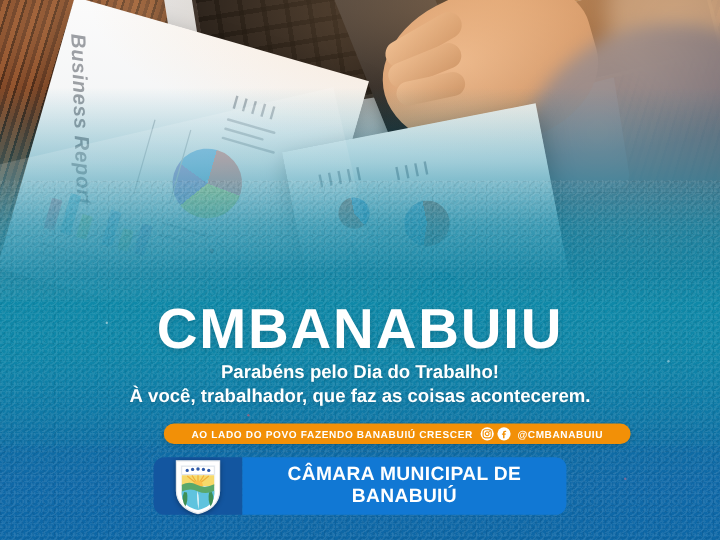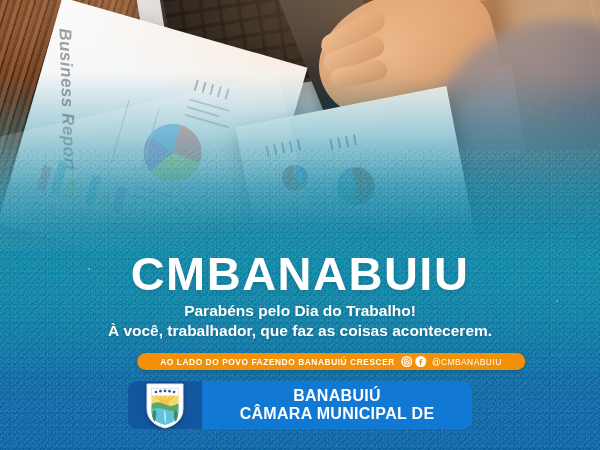--- a/index.html
+++ b/index.html
@@ -376,21 +376,21 @@
     border-radius: 50%;
     background: #ffffff;
     display: flex;
     align-items: center;
     justify-content: center;
   }
   .soc-ico svg { display: block; }
   .handle {
     color: #ffffff;
     font-size: 8.4px;
-    font-weight: normal;
+    font-weight: bold;
     letter-spacing: .5px;
     white-space: nowrap;
   }
 
   
   .identity {
     position: absolute;
     top: 381px;
     left: 128px;
     width: 344px;
@@ -570,20 +570,20 @@
             <path d="M7.5 23 Q14 19.5 20 23 Q27 26.5 34.5 22.6 V31 H7.5 Z" fill="#5aa86b"></path>
             <path d="M7.5 28.5 Q15 25.5 21 28.5 Q28 31.5 34.5 28 V31.5 C34.5 38.6 28 42.4 21 44 C14 42.4 7.5 38.6 7.5 31.5 Z" fill="#5fc3de"></path>
             <path d="M20.5 28 Q22.5 34 21.5 43.5 Q19.5 34 20.5 28 Z" fill="#ffffff" opacity=".75"></path>
             <path d="M9.5 29 Q6.5 35 10.5 41 Q13 36 11.8 29.5 Z" fill="#3f8f55"></path>
             <path d="M32.5 29 Q35.5 35 31.5 41 Q29 36 30.2 29.5 Z" fill="#3f8f55"></path>
           </svg>
         </span>
       </div>
       <div class="org-box">
         <div class="org-name">
+          <div>CÂMARA MUNICIPAL DE</div>
           <div>BANABUIÚ</div>
-          <div>CÂMARA MUNICIPAL DE</div>
         </div>
       </div>
     </div>
 
   </div>
 </div>
 
 </body></html>

